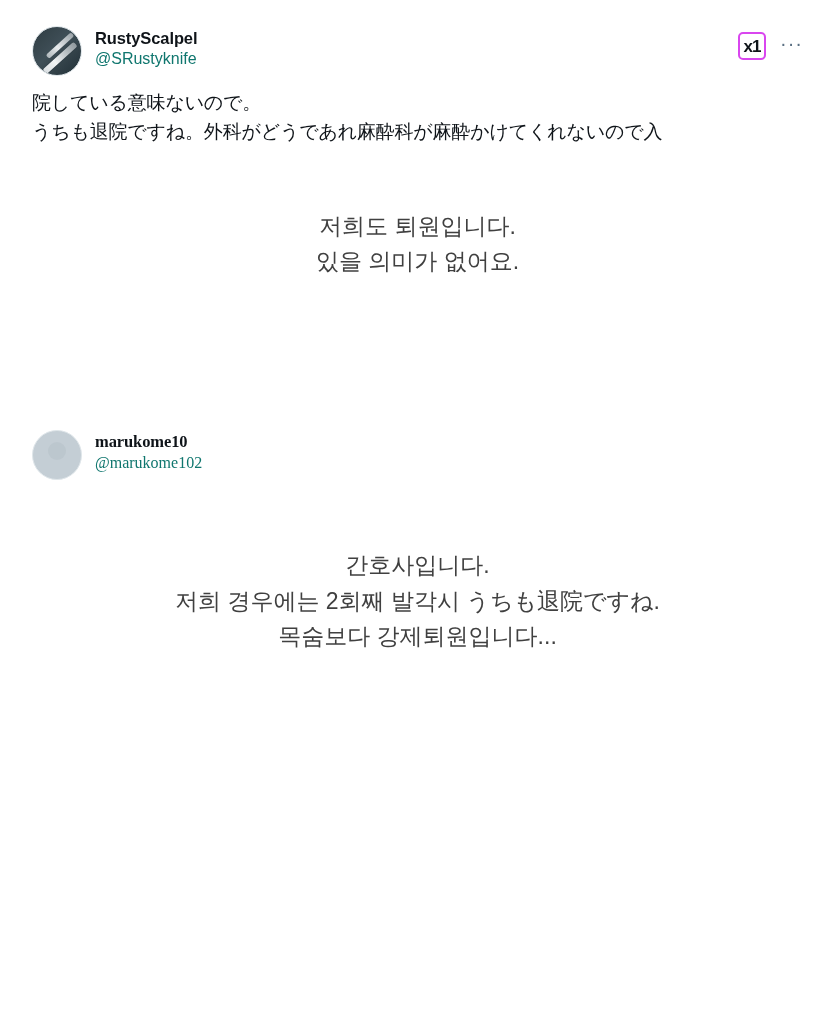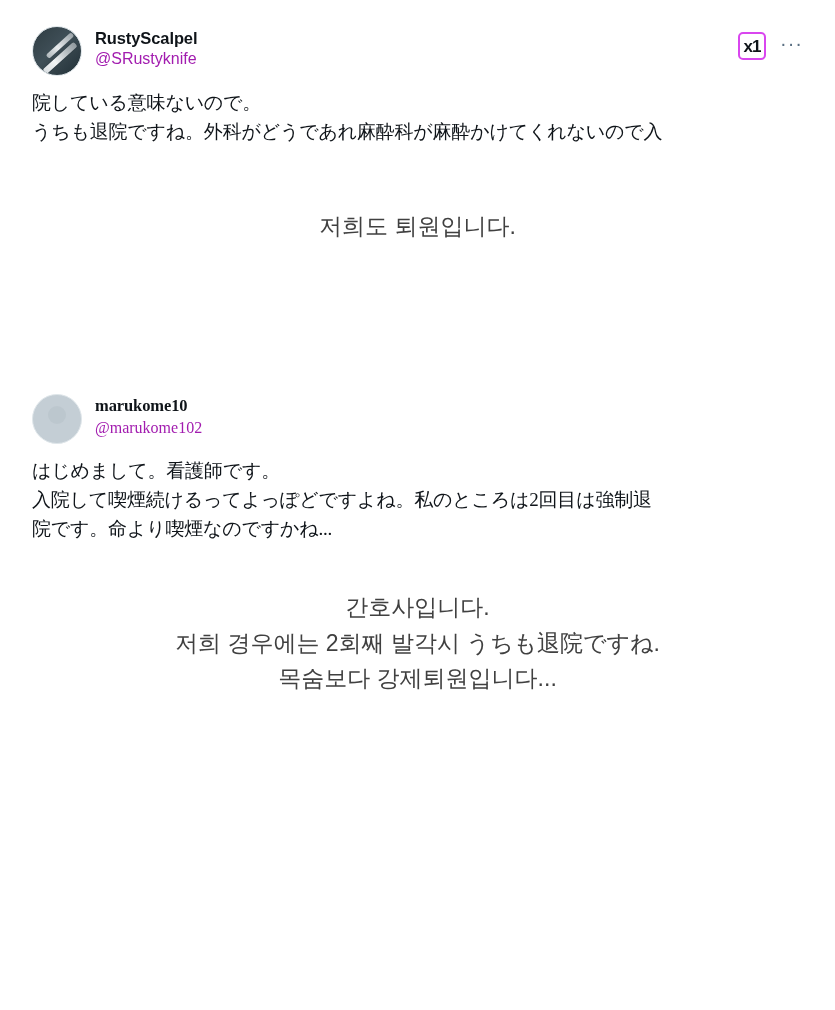--- a/index.html
+++ b/index.html
@@ -90,21 +90,21 @@
     padding-top: 2px;
   }
   .display-name {
     font-size: 16.5px;
     font-weight: bold;
     color: #0f1419;
     letter-spacing: -0.1px;
   }
   .handle {
     font-size: 16px;
-    color: #a21caf;
+    color: #0f766e;
     margin-top: 1px;
   }
 
   .header-actions {
     position: absolute;
     right: 0;
     top: 6px;
     display: flex;
     align-items: center;
     gap: 14px;
@@ -147,21 +147,21 @@
     font-size: 23px;
     line-height: 1.55;
     color: #404040;
     padding: 0 26px;
   }
   .translation .line { display: block; }
 
   .block-1 { padding-top: 26px; }
   .trans-1 { margin-top: 62px; }
   .block-2 { padding-top: 0; }
-  .trans-2 { margin-top: 46px; }
+  .trans-2 { margin-top: 68px; }
 </style>
 </head>
 <body>
 
 <div class="page">
 
   <div class="tweet block-1">
     <div class="tweet-header">
       <div class="avatar scalpel"></div>
       <div class="names">
@@ -174,35 +174,31 @@
       </div>
     </div>
     <div class="tweet-body">
       <span class="line">院している意味ないので。</span>
       <span class="line">うちも退院ですね。外科がどうであれ麻酔科が麻酔かけてくれないので入</span>
     </div>
   </div>
 
   <div class="translation trans-1">
     <span class="line">저희도 퇴원입니다.</span>
+    <span class="line">있을 의미가 없어요.</span>
   </div>
 
   <div class="tweet block-2" style="margin-top:150px;font-family:Liberation Serif, serif;">
     <div class="tweet-header">
       <div class="avatar plain"></div>
       <div class="names">
         <div class="display-name">marukome10</div>
         <div class="handle">@marukome102</div>
       </div>
     </div>
-    <div class="tweet-body">
-      <span class="line">はじめまして。看護師です。</span>
-      <span class="line">入院して喫煙続けるってよっぽどですよね。私のところは2回目は強制退</span>
-      <span class="line">院です。命より喫煙なのですかね...</span>
-    </div>
   </div>
 
   <div class="translation trans-2">
     <span class="line">간호사입니다.</span>
     <span class="line">저희 경우에는 2회째 발각시 うちも退院ですね.</span>
     <span class="line">목숨보다 강제퇴원입니다...</span>
   </div>
 
 </div>
 

